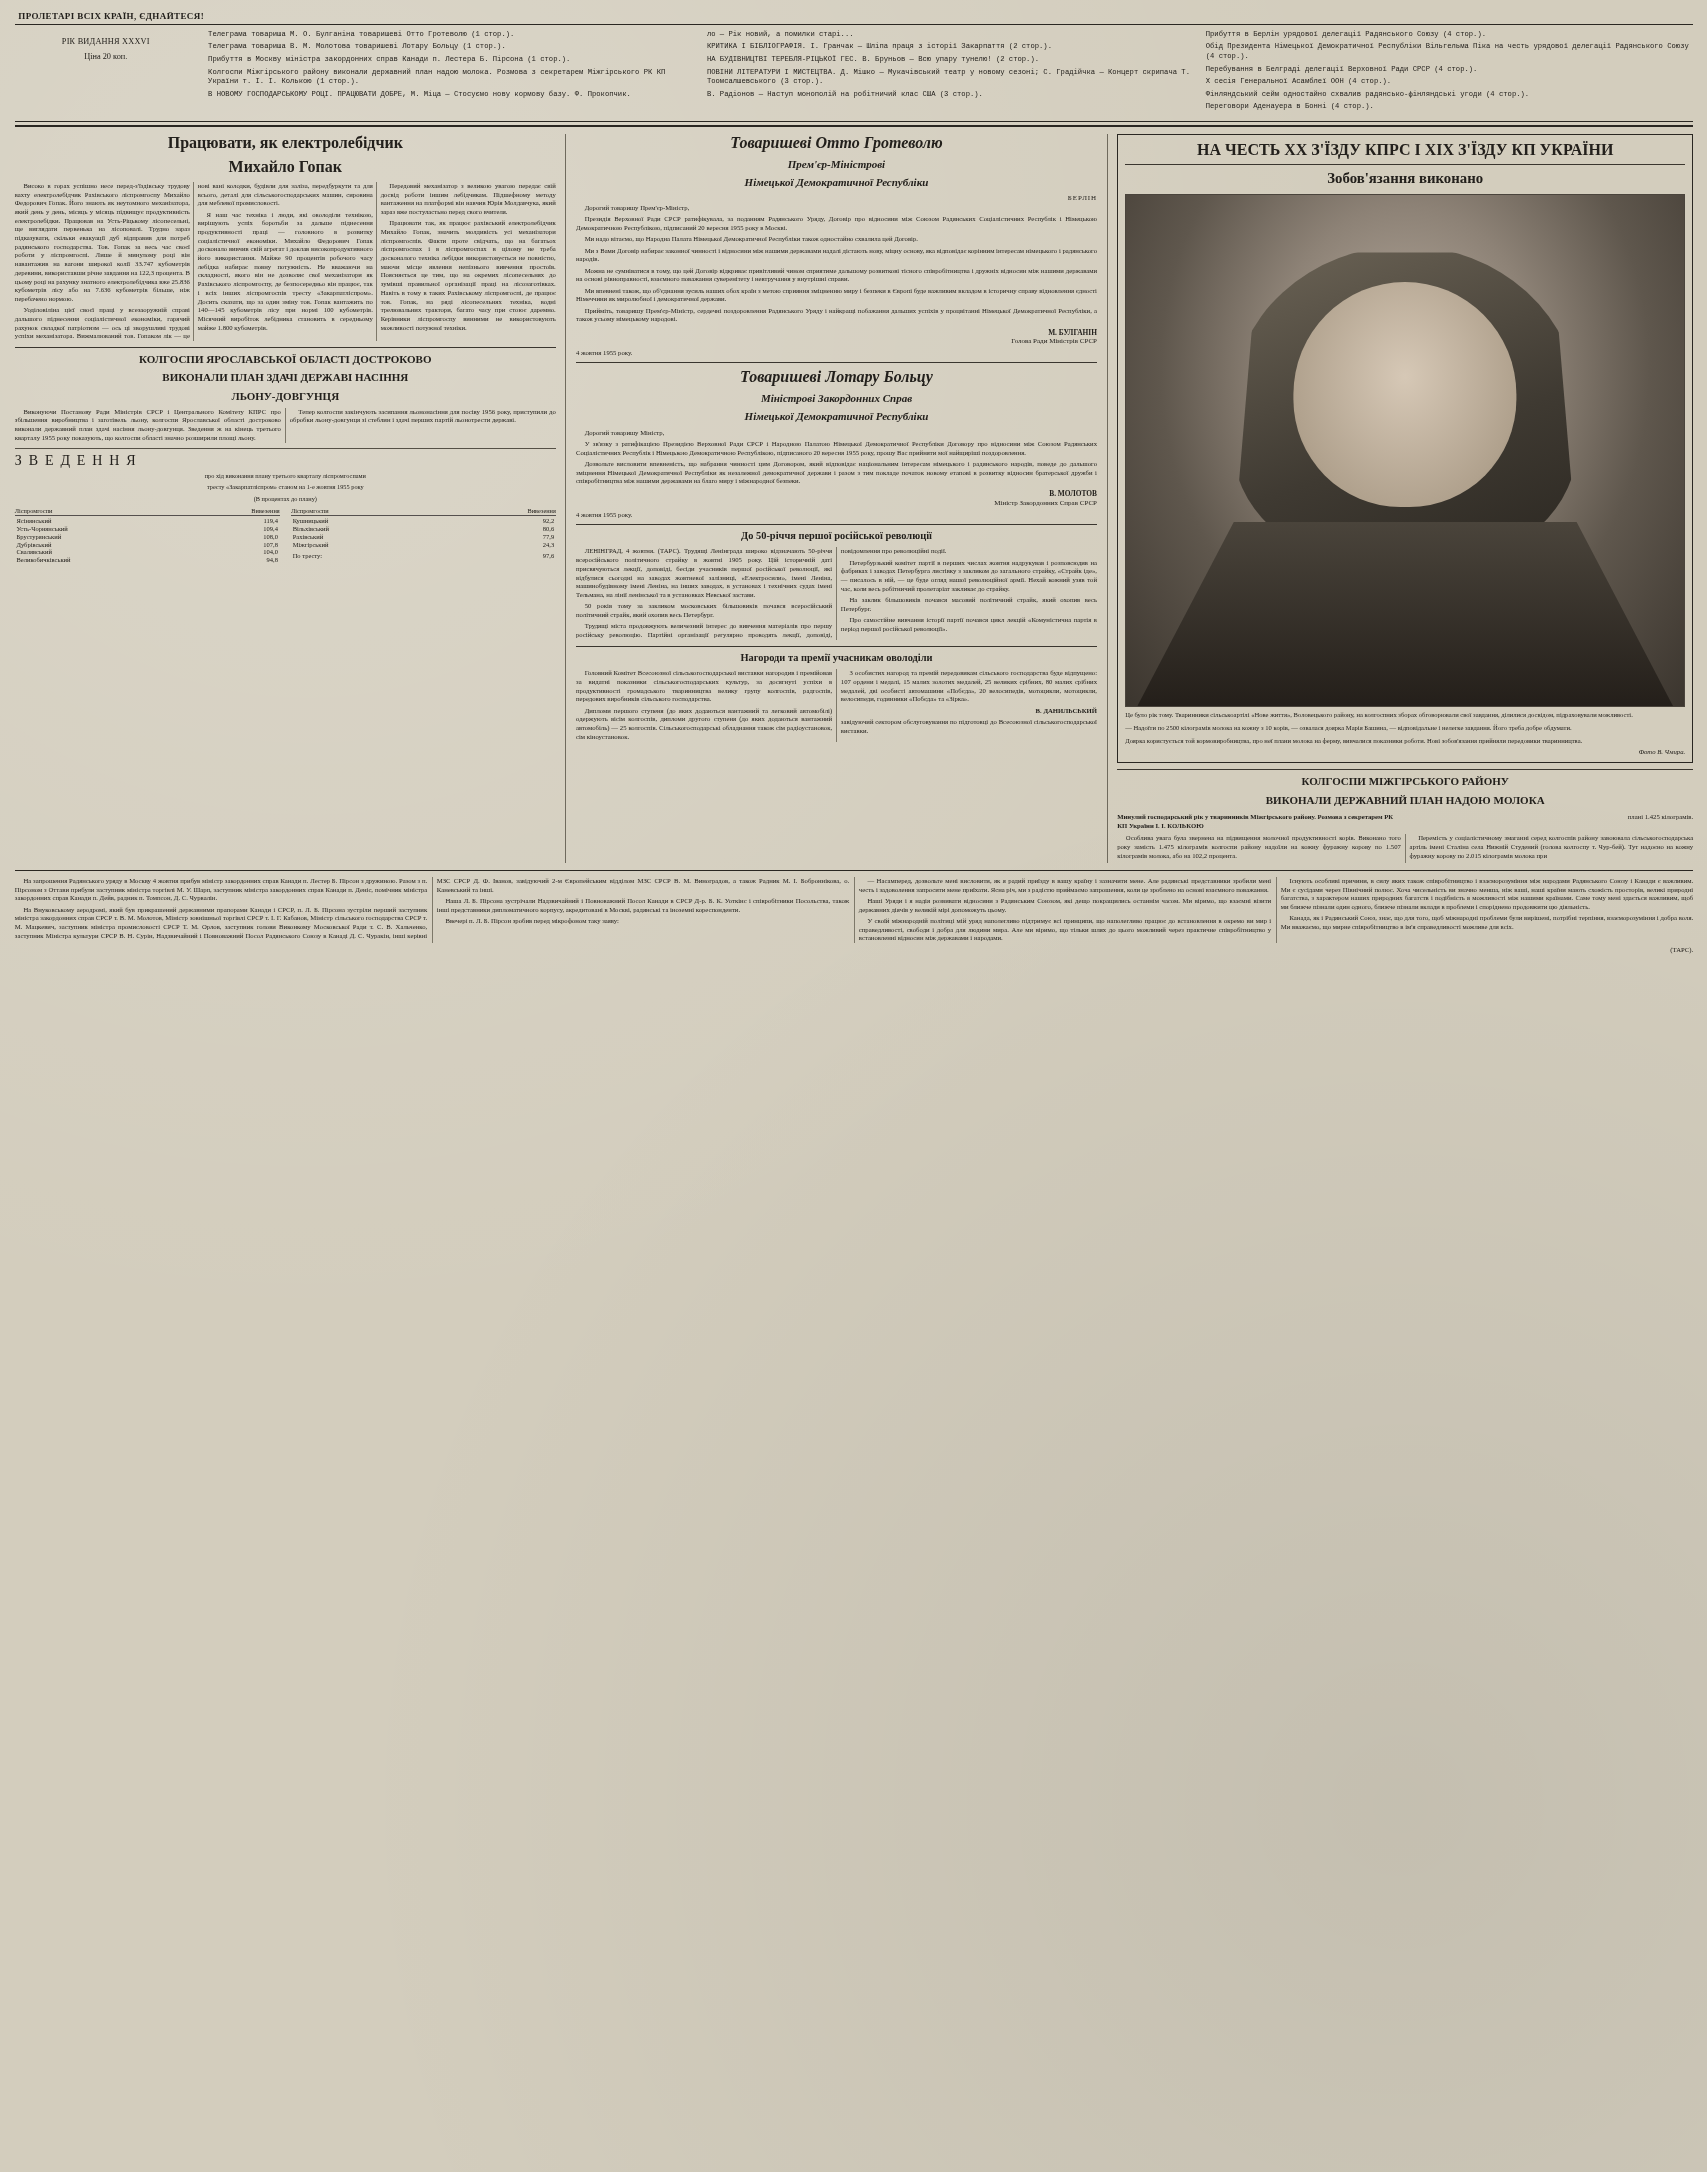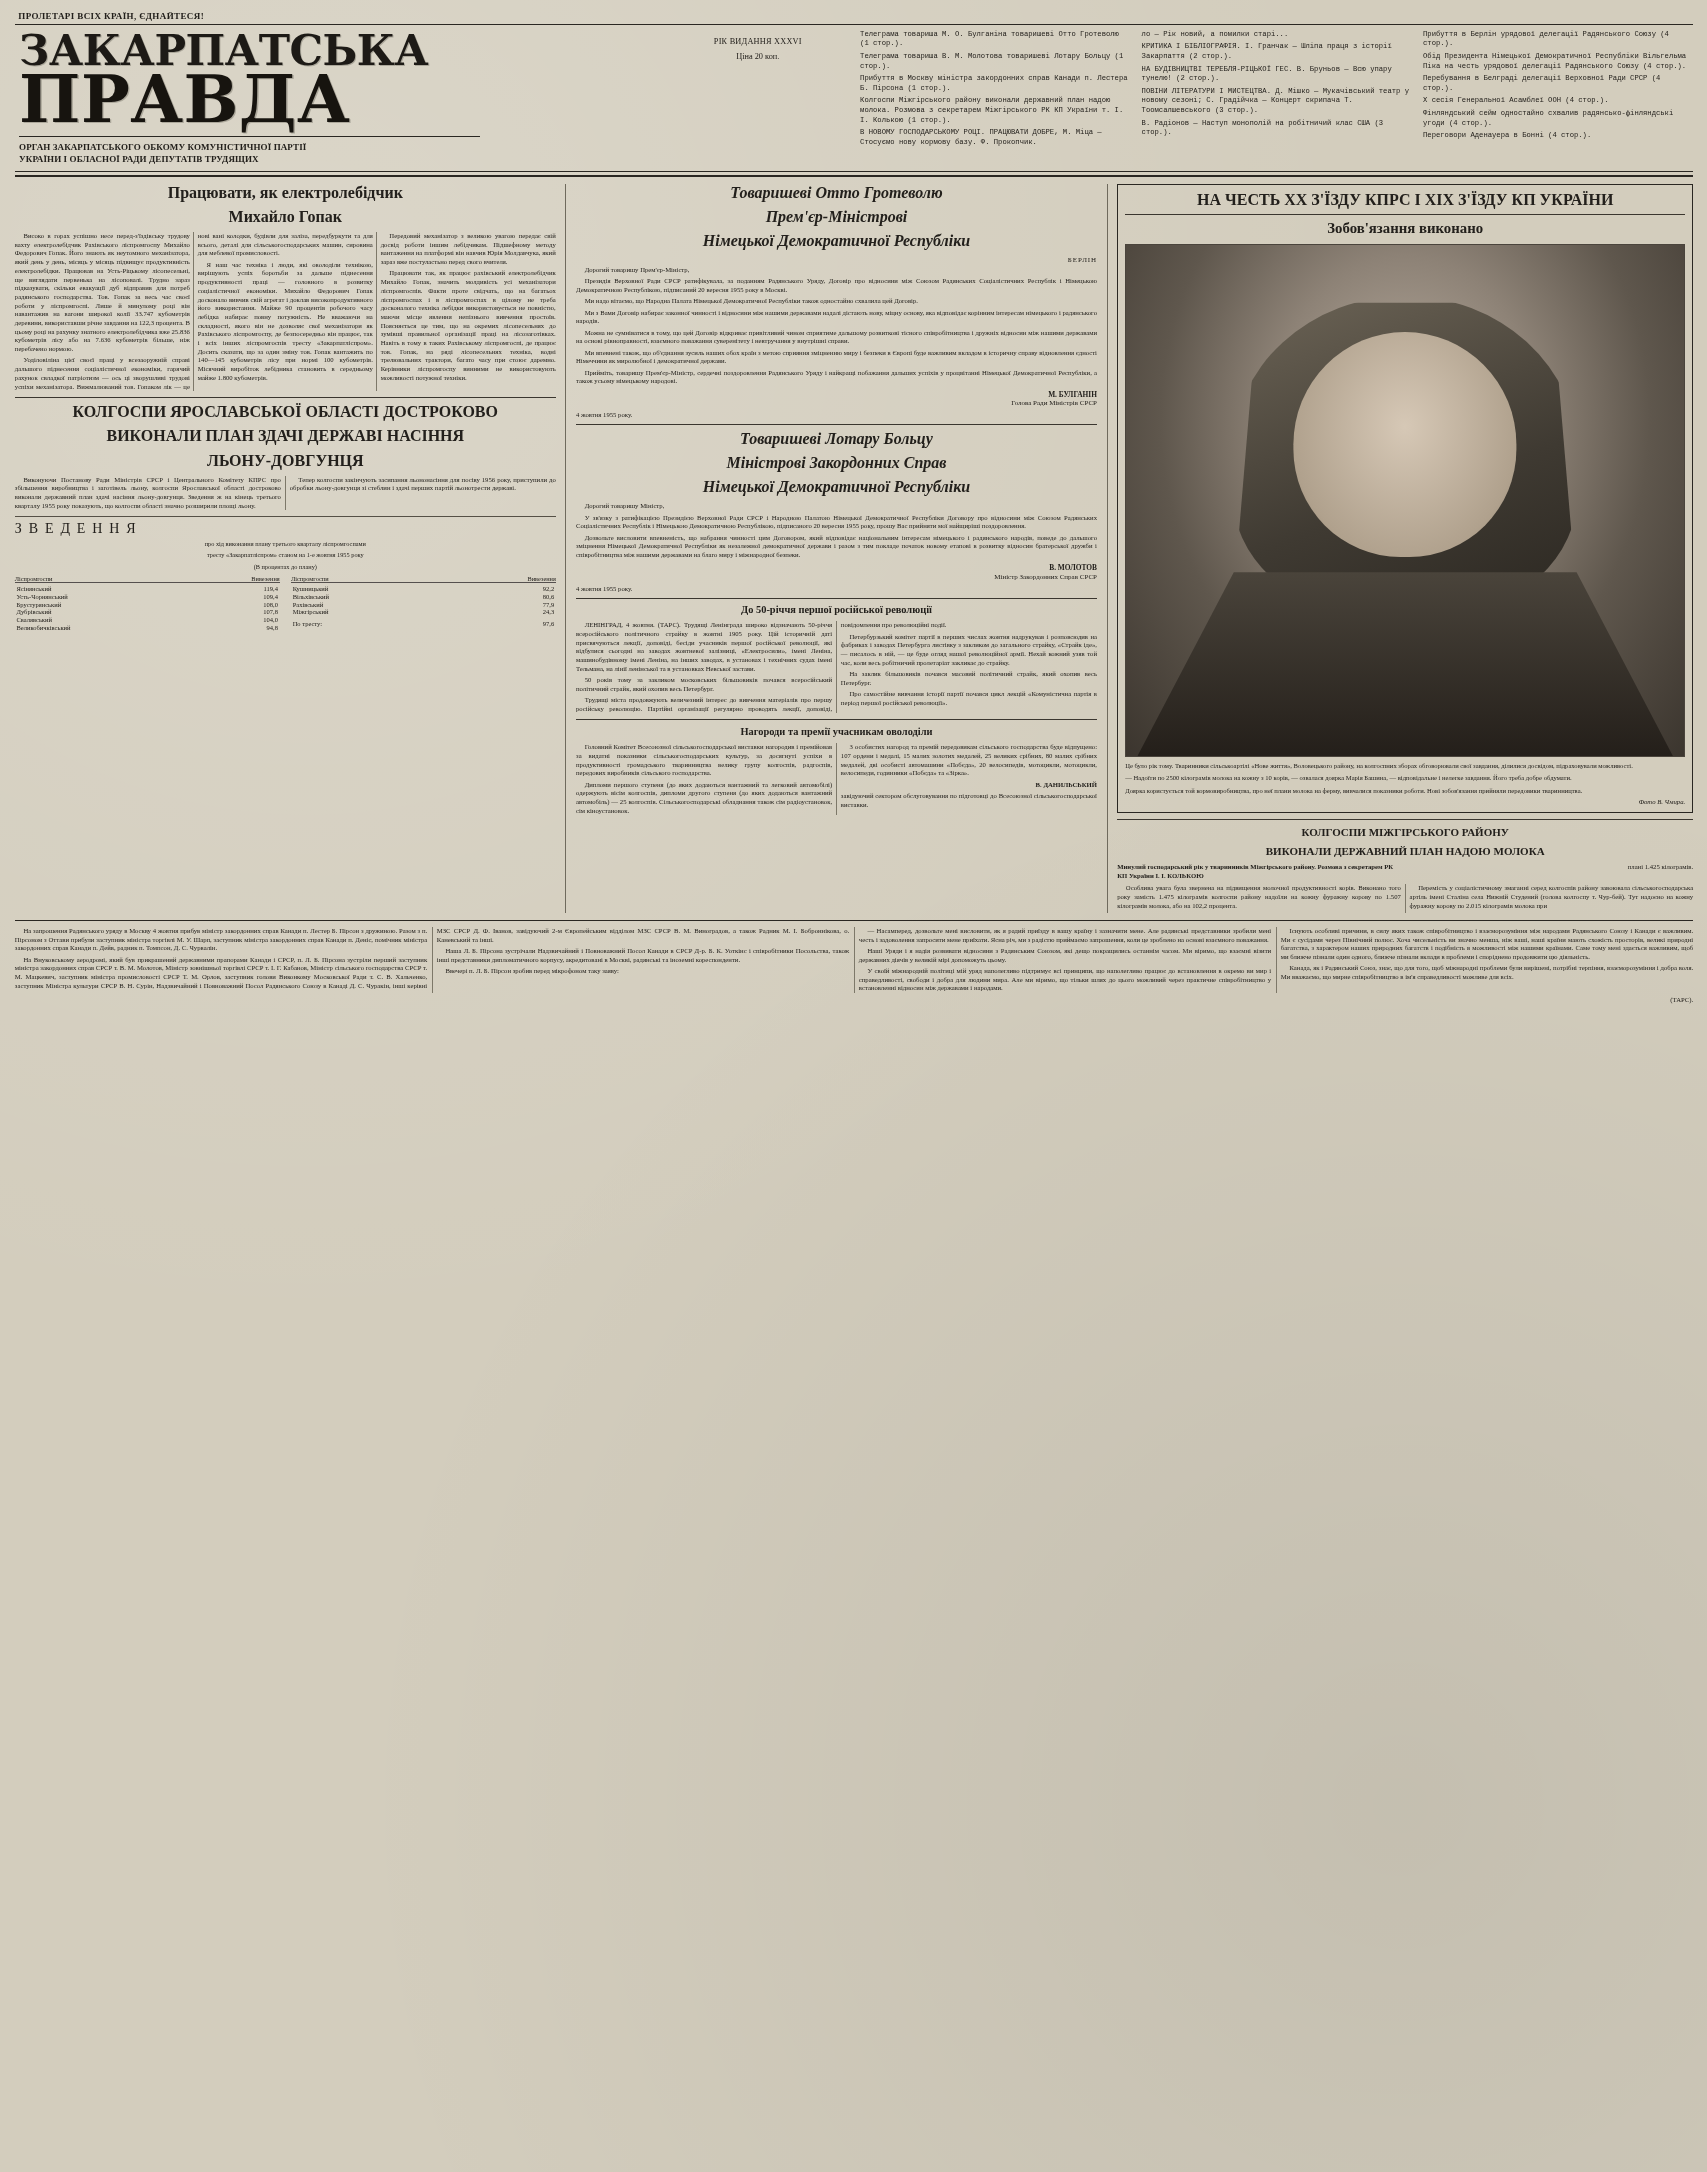--- a/index.html
+++ b/index.html
@@ -93,21 +93,21 @@
   .colsep { width:0; border-left:0.9px solid #6f6a5d; }
   .region { }
   .art-title {
     text-align:center;
     font-weight:bold;
     line-height:1.18;
     margin:0 0 5.2px 0;
   }
   .t-main { font-size:16px; }
   .t-italic { font-style:italic; }
-  .t-sub { font-size:16px; font-weight:bold; }
+  .t-sub { font-size:11px; font-weight:bold; }
   .t-small { font-size:10.4px; }
 
   .txt {
     font-size:6.7px;
     line-height:1.3;
     text-align:justify;
     hyphens:auto;
   }
   .txt p { margin:0 0 2.6px 0; text-indent:8.7px; }
   .two-col { column-count:2; column-gap:8.7px; column-rule:0.4px solid #7d7869; }
@@ -172,27 +172,20 @@
 </style>
 </head>
 <body>
 
 <div class="page">
 
   <div class="slogan">ПРОЛЕТАРІ ВСІХ КРАЇН, ЄДНАЙТЕСЯ!</div>
 
   <div class="masthead">
 
-    <div class="mast-left">
-      <div class="logo-line1">ЗАКАРПАТСЬКА</div>
-      <div class="logo-line2">ПРАВДА</div>
-      <div class="mast-rule"></div>
-      <div class="mast-sub">ОРГАН ЗАКАРПАТСЬКОГО ОБКОМУ КОМУНІСТИЧНОЇ ПАРТІЇ</div>
-      <div class="mast-sub">УКРАЇНИ І ОБЛАСНОЇ РАДИ ДЕПУТАТІВ ТРУДЯЩИХ</div>
-    </div>
 
     <div class="mast-mid">
       <div class="year-line">РІК ВИДАННЯ XXXVI</div>
       <div class="price">Ціна 20 коп.</div>
     </div>
 
     <div class="mast-right">
       <div class="today-grid">
         <div class="today-col">
           <p>Телеграма товариша М. О. Булганіна товаришеві Отто Гротеволю (1 стор.).</p>

